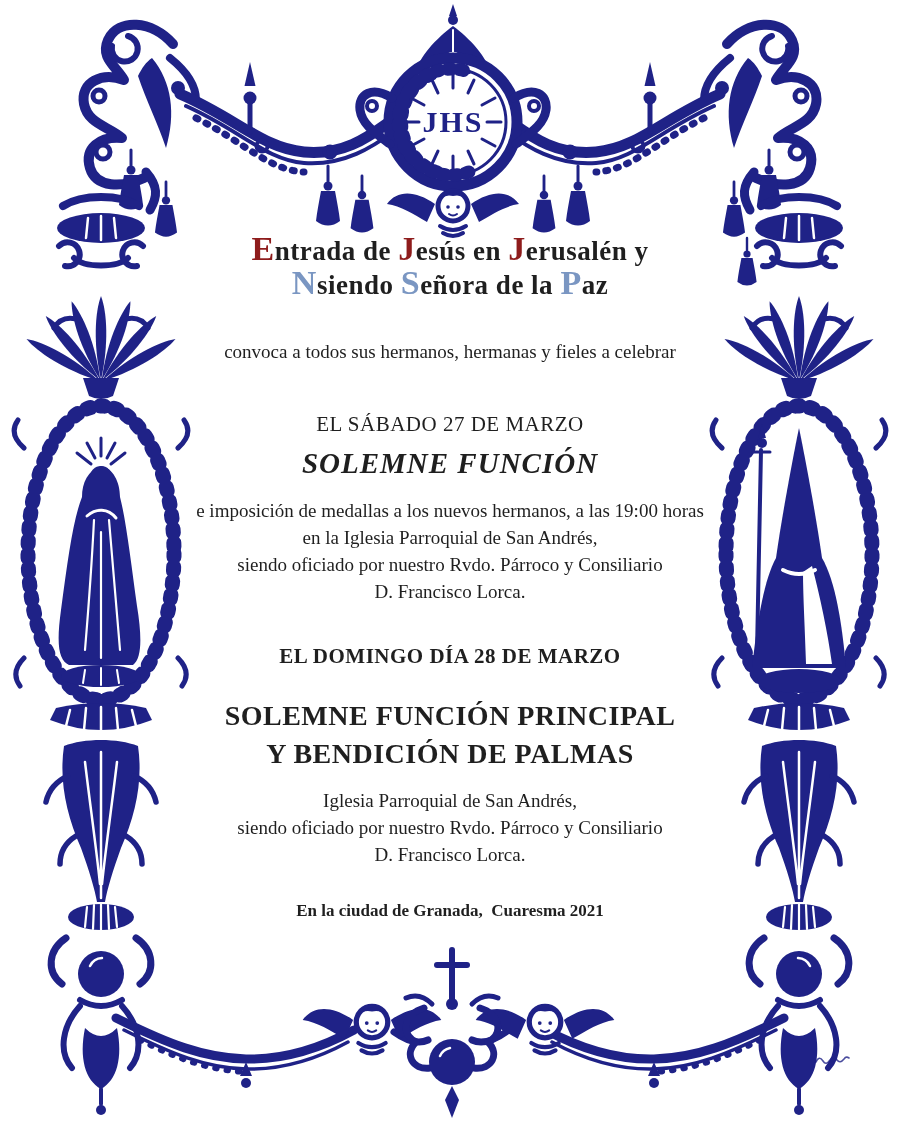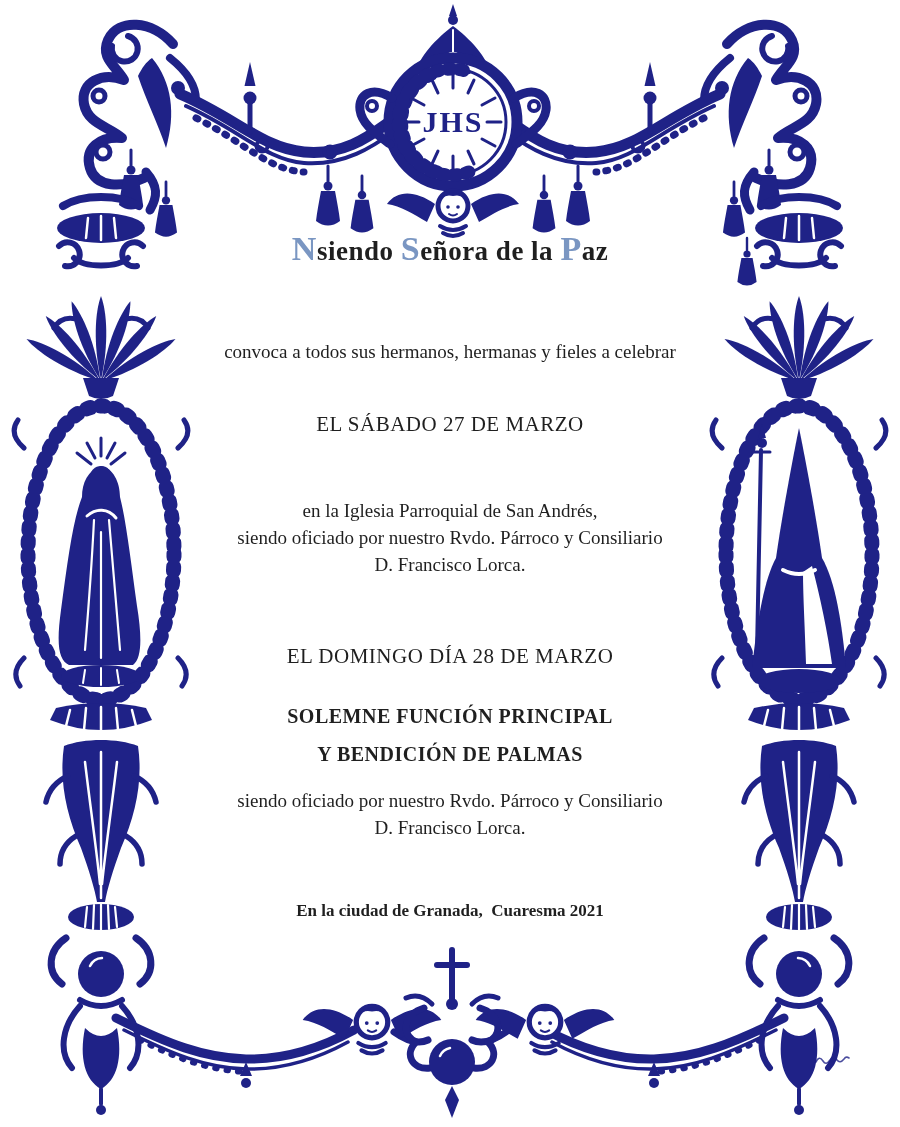--- a/index.html
+++ b/index.html
@@ -17,22 +17,22 @@
   .tline{font-size:27px;font-weight:700;line-height:32px;letter-spacing:.5px;}
   .cap{font-size:34px;line-height:32px;}
   .cap-blue{color:var(--blue-initial);}
   .cap-red{color:var(--red-initial);}
   .intro{top:341px;font-size:19px;}
   .h-date{font-size:21px;letter-spacing:.5px;}
   .h-date1{top:412px;}
   .h-solemne1{top:447px;font-size:29px;font-weight:700;font-style:italic;letter-spacing:1px;}
   .para{font-size:19px;line-height:27px;}
   .para1{top:497px;}
-  .h-date2{top:644px;}
-  .h-solemne2{top:697px;font-size:20px;font-weight:700;line-height:38px;letter-spacing:.5px;}
+  .h-date2{top:644px;font-weight:bold;}
+  .h-solemne2{top:697px;font-size:28px;font-weight:700;line-height:38px;letter-spacing:.5px;}
   .para2{top:787px;}
   .closing{top:901px;font-size:17px;white-space:pre-wrap;font-weight:bold;}
 </style>
 </head>
 <body>
 
 <div class="page">
 
   <svg class="border-svg" viewBox="0 0 900 1127" stroke="currentColor" fill="none" stroke-linecap="round" stroke-linejoin="round" xmlns="http://www.w3.org/2000/svg">
     <defs>
@@ -213,37 +213,41 @@
         <path d="M432,1004 q-12,-12 -26,-6 M472,1004 q12,-12 26,-6" stroke-width="5"></path>
         <circle class="f" cx="452" cy="1062" r="23"></circle>
         <path d="M440,1056 a14,14 0 0 1 10,-8" stroke="#fff" stroke-width="2.5"></path>
         <path class="f" d="M452,1086 L445,1100 L452,1118 L459,1100 Z"></path>
       </g>
       <path class="sig" d="M816,1062 q3,-7 7,-1 q3,5 7,-1 q3,-5 7,0 q3,4 7,-1 q2,-3 5,-1" stroke-width="1.6"></path>
     </g>
   </svg>
 
   <div class="block title">
+    <div class="tline"><span class="cap cap-red">E</span><span>ntrada de </span><span class="cap cap-red">J</span><span>esús en </span><span class="cap cap-red">J</span><span>erusalén y</span></div>
     <div class="tline"><span class="cap cap-blue">N</span><span>siendo </span><span class="cap cap-blue">S</span><span>eñora de la </span><span class="cap cap-blue">P</span><span>az</span></div>
   </div>
 
   <div class="block intro">convoca a todos sus hermanos, hermanas y fieles a celebrar</div>
 
   <div class="block h-date h-date1">EL SÁBADO 27 DE MARZO</div>
+  <div class="block h-solemne1">SOLEMNE FUNCIÓN</div>
   <div class="block para para1">
+    <div>e imposición de medallas a los nuevos hermanos, a las 19:00 horas</div>
     <div>en la Iglesia Parroquial de San Andrés,</div>
     <div>siendo oficiado por nuestro Rvdo. Párroco y Consiliario</div>
     <div>D. Francisco Lorca.</div>
   </div>
 
   <div class="block h-date h-date2">EL DOMINGO DÍA 28 DE MARZO</div>
   <div class="block h-solemne2">
     <div>SOLEMNE FUNCIÓN PRINCIPAL</div>
     <div>Y BENDICIÓN DE PALMAS</div>
   </div>
   <div class="block para para2">
+    <div>Iglesia Parroquial de San Andrés,</div>
     <div>siendo oficiado por nuestro Rvdo. Párroco y Consiliario</div>
     <div>D. Francisco Lorca.</div>
   </div>
 
   <div class="block closing">En la ciudad de Granada,  Cuaresma 2021</div>
 
 </div>
 
 </body></html>

